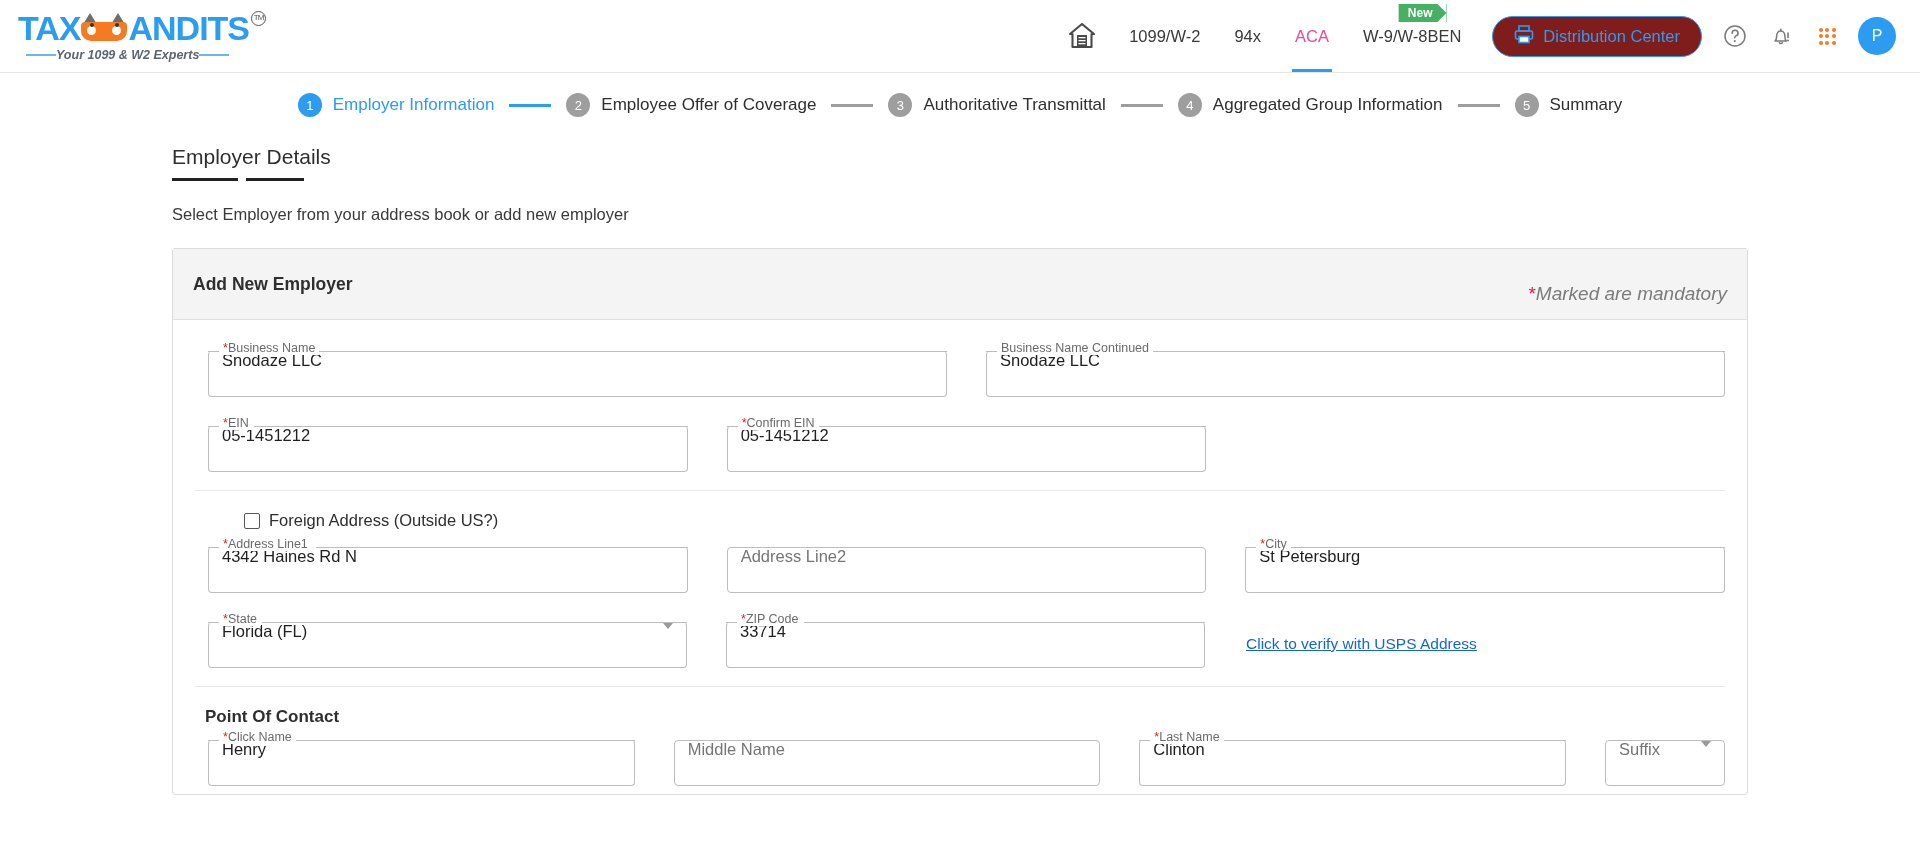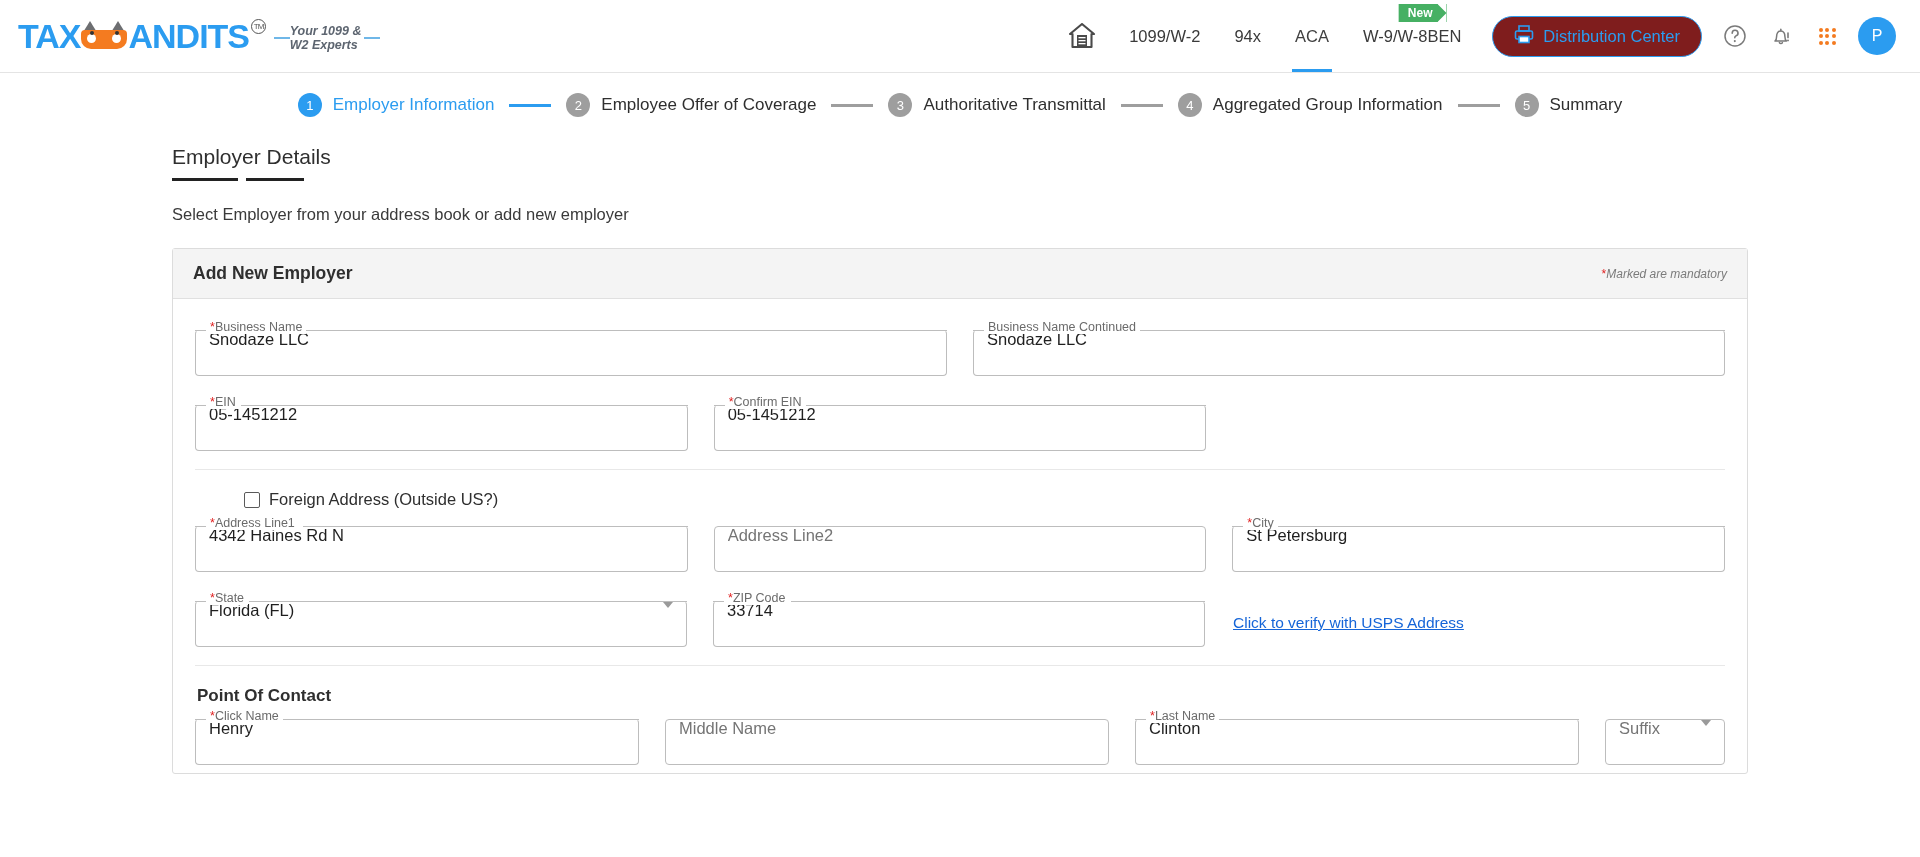--- a/index.html
+++ b/index.html
@@ -15,21 +15,21 @@
   
   .topnav {
     height: 73px;
     display: flex;
     align-items: center;
     border-bottom: 1px solid #e4e4e4;
     padding: 0 24px 0 18px;
     background: #fff;
     position: relative;
   }
-  .logo-wrap { display: flex; flex-direction: row; width: 260px; flex: none; }
+  .logo-wrap { display: flex; flex-direction: column; width: 260px; flex: none; }
   .logo-main {
     display: flex; align-items: center;
     font-size: 34px; font-weight: bold; letter-spacing: -1px;
     color: #2b9cf0; line-height: 1; position: relative;
   }
   .logo-tax { color: #2b9cf0; }
   .logo-andits { color: #2b9cf0; }
   .logo-mask { width: 46px; height: 30px; position: relative; margin: 0 1px; }
   .mask-glasses {
     position: absolute; bottom: 2px; left: 0;
@@ -72,21 +72,21 @@
 
   .nav-center {
     margin-left: auto; display: flex; align-items: center; gap: 0;
   }
   .nav-home { padding: 0 16px; display: flex; align-items: center; cursor: pointer; }
   .nav-link {
     font-size: 16.5px; color: #3a3a3a; padding: 0 17px;
     cursor: pointer; white-space: nowrap; position: relative;
     height: 72px; display: flex; align-items: center;
   }
-  .nav-link.active { color: #404040; }
+  .nav-link.active { color: #ec4899; }
   .nav-link.active::after {
     content: ''; position: absolute; bottom: 0; left: 14px; right: 14px;
     height: 3px; background: #2b9cf0;
   }
   .nav-newbadge-wrap { position: relative; display: flex; align-items: center; height: 72px; }
   .new-badge {
     position: absolute; top: 4px; left: 50%; transform: translateX(-28%);
     background: #46b063; color: #fff; font-size: 12px; font-weight: bold;
     padding: 2px 14px 2px 9px; white-space: nowrap; line-height: 14px;
   }
@@ -147,26 +147,26 @@
   .card {
     margin: 24px 172px 0 172px;
     border: 1px solid #dcdcdc; border-radius: 3px; background: #fff;
   }
   .card-head {
     background: #f4f4f4; border-bottom: 1px solid #e0e0e0;
     padding: 14px 20px; display: flex; align-items: center;
     justify-content: space-between;
   }
   .card-head-title { font-size: 17.5px; font-weight: bold; color: #2f2f2f; }
-  .mandatory-note { font-size: 12px; font-style: italic; color: #7b7b7b; }
+  .mandatory-note { font-size: 19px; font-style: italic; color: #7b7b7b; margin-top: 20px; }
   .mandatory-note b { color: #e02020; font-style: normal; font-weight: normal; }
   .card-body { padding: 22px 22px 0 22px; }
 
   .row { display: flex; gap: 26px; align-items: flex-start; margin-bottom: 8px; }
-  .col { flex: 1 1 0; min-width: 0; }
+  .col { flex: 1 1 0; min-width: 0; margin-left: 13px; }
   .col.narrow { flex: 0 0 120px; }
   .col.link-col {
     flex: 1 1 0; display: flex; align-items: center;
     padding-top: 22px; padding-left: 2px;
   }
 
   
   .mfield { position: relative; padding-top: 9px; }
   .mfield .box {
     border: 1px solid #bdbdbd; border-radius: 4px;
@@ -213,21 +213,21 @@
   }
   .check-label { font-size: 16.5px; color: #2f2f2f; }
 
   .usps-link {
     font-size: 15.5px; color: #1565d8;
     text-decoration: underline; cursor: pointer; white-space: nowrap;
   }
 
   .sub-head {
     font-size: 17px; font-weight: bold; color: #2f2f2f;
-    margin: 20px 0 4px 2px;
+    margin: 20px 0 4px 10px;
   }
 </style>
 </head>
 <body>
 
 <div class="topnav">
 
   <div class="logo-wrap">
     <div class="logo-main">
       <span class="logo-tax">TAX</span>

